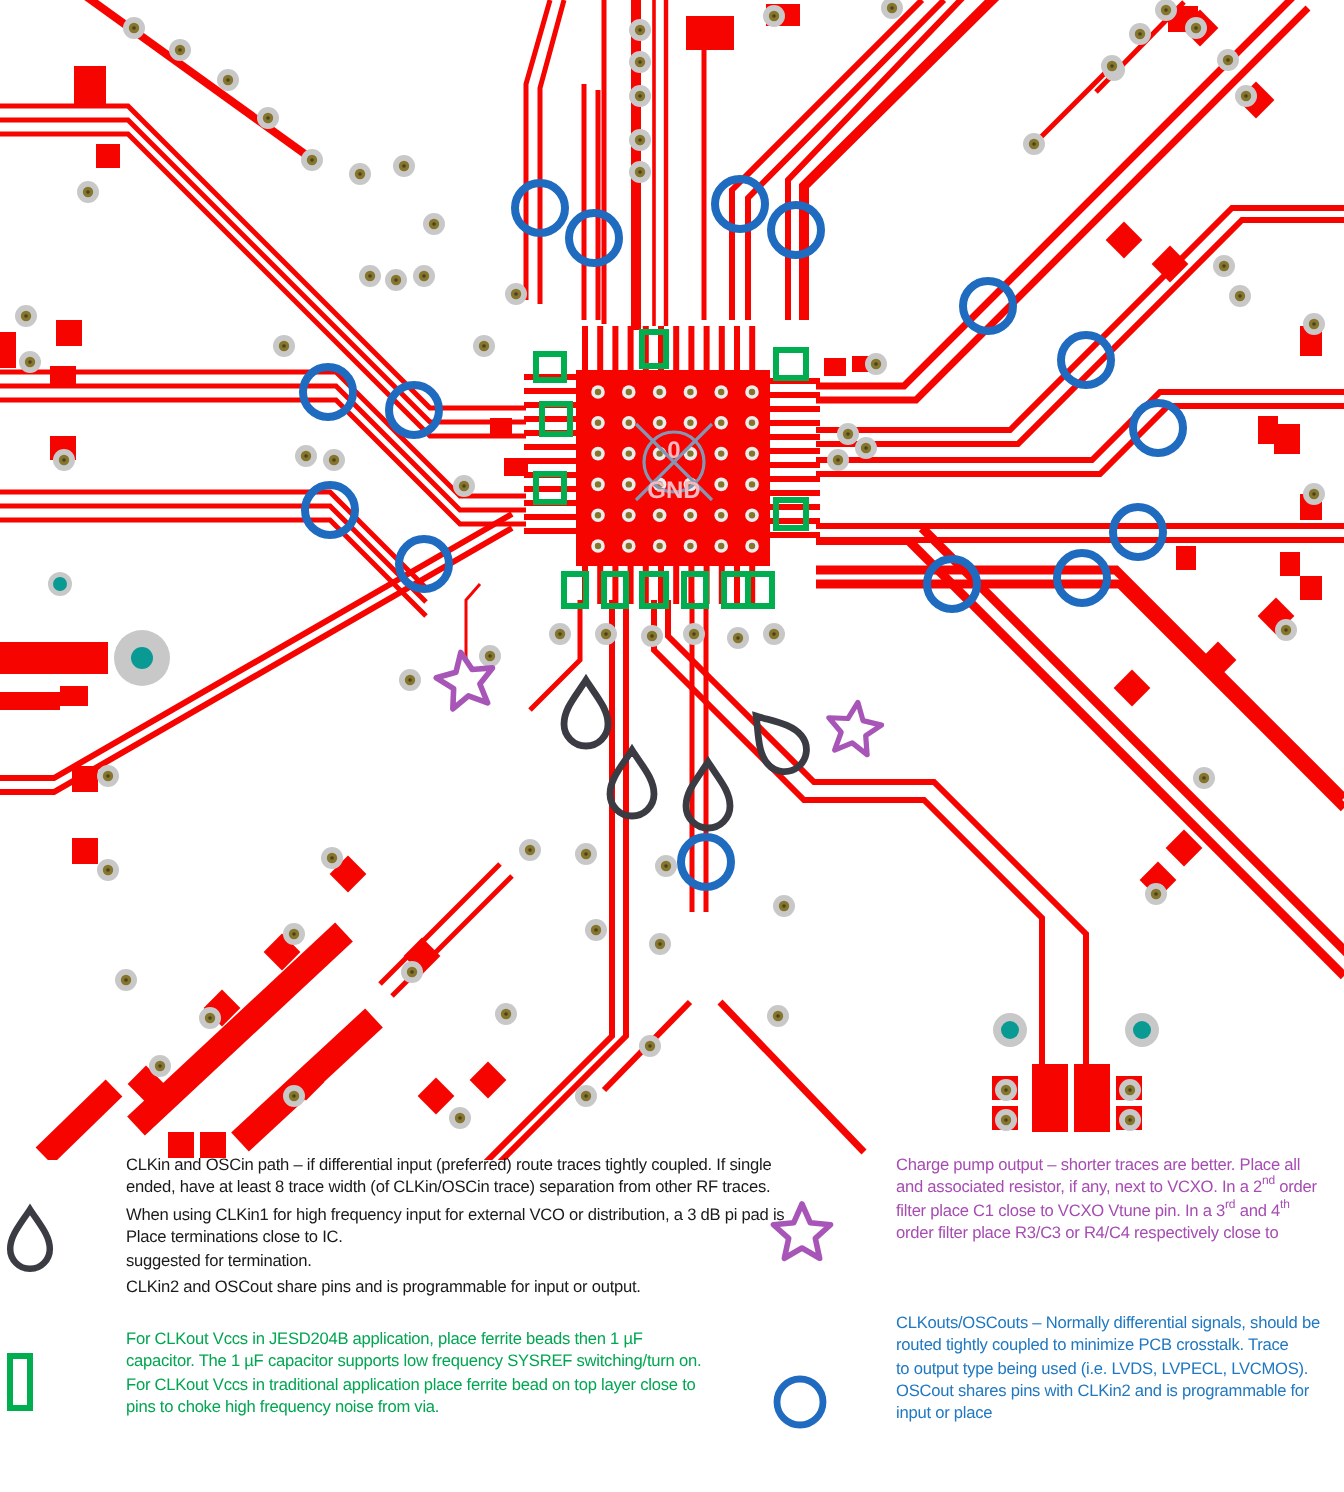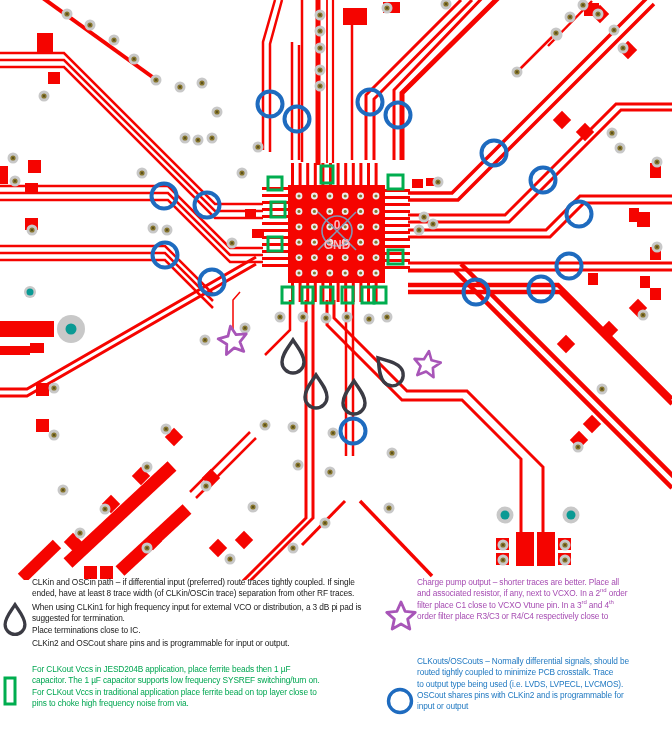--- a/index.html
+++ b/index.html
@@ -1,19 +1,19 @@
 <!DOCTYPE html>
 <html><head>
 <meta charset="utf-8">
 <style>
   html,body{margin:0;padding:0;background:#fff;}
   #stage{position:relative;width:672px;height:746px;background:#fff;overflow:hidden;
          font-family:"Liberation Sans", sans-serif;}
   #pcb{position:absolute;left:0;top:0;}
-  .note{position:absolute;font-size:8.3px;letter-spacing:-0.12px;line-height:11.3px;color:#000;}
+  .note{position:absolute;font-size:8.3px;letter-spacing:-0.12px;line-height:11.3px;color:#000;margin-left:31px;}
   .note .line{white-space:nowrap;}
   .note .line.gap{margin-top:2.5px;}
   .note sup{font-size:6px;vertical-align:super;line-height:0;}
   .n-black{left:32px;top:577px;width:374px;color:#1a1a1a;}
   .n-green{left:32px;top:664px;width:374px;color:#00a651;}
   .n-purple{left:417px;top:577px;width:254px;color:#a64cb2;}
   .n-blue{left:417px;top:656px;width:254px;color:#1f78c1;}
   .legend-icon{position:absolute;}
 </style>
 </head>
@@ -560,36 +560,36 @@
     <use href="#sym-star" transform="translate(17,18)" fill="none" stroke="#a855b8" stroke-width="2.8" stroke-linejoin="round"></use>
   </svg>
   <svg class="legend-icon" style="left:386px;top:687px" width="28" height="28">
     <circle cx="14" cy="14" r="11.5" fill="none" stroke="#1e6bbf" stroke-width="3.4"></circle>
   </svg>
 
   <div class="note n-black">
       <div class="line"><span>CLKin and OSCin path – if differential input (preferred) route traces tightly coupled. If single</span></div>
       <div class="line"><span>ended, have at least 8 trace width (of CLKin/OSCin trace) separation from other RF traces.</span></div>
       <div class="line gap"><span>When using CLKin1 for high frequency input for external VCO or distribution, a 3 dB pi pad is</span></div>
+      <div class="line"><span>Place terminations close to IC.</span></div>
       <div class="line"><span>suggested for termination.</span></div>
-      <div class="line"><span>Place terminations close to IC.</span></div>
       <div class="line gap"><span>CLKin2 and OSCout share pins and is programmable for input or output.</span></div>
     </div>
   <div class="note n-green">
       <div class="line"><span>For CLKout Vccs in JESD204B application, place ferrite beads then 1 µF</span></div>
       <div class="line"><span>capacitor. The 1 µF capacitor supports low frequency SYSREF switching/turn on.</span></div>
       <div class="line"><span>For CLKout Vccs in traditional application place ferrite bead on top layer close to</span></div>
       <div class="line"><span>pins to choke high frequency noise from via.</span></div>
     </div>
   <div class="note n-purple">
       <div class="line"><span>Charge pump output – shorter traces are better. Place all</span></div>
       <div class="line"><span>and associated resistor, if any, next to VCXO. In a 2</span><sup>nd</sup><span> order</span></div>
       <div class="line"><span>filter place C1 close to VCXO Vtune pin. In a 3</span><sup>rd</sup><span> and 4</span><sup>th</sup></div>
       <div class="line"><span>order filter place R3/C3 or R4/C4 respectively close to</span></div>
     </div>
   <div class="note n-blue">
       <div class="line"><span>CLKouts/OSCouts – Normally differential signals, should be</span></div>
       <div class="line"><span>routed tightly coupled to minimize PCB crosstalk. Trace</span></div>
       <div class="line"><span>to output type being used (i.e. LVDS, LVPECL, LVCMOS).</span></div>
       <div class="line"><span>OSCout shares pins with CLKin2 and is programmable for</span></div>
-      <div class="line"><span>input or output</span></div>
+      <div class="line"><span>input or place</span></div>
     </div>
 </div>
 
 </body></html>

